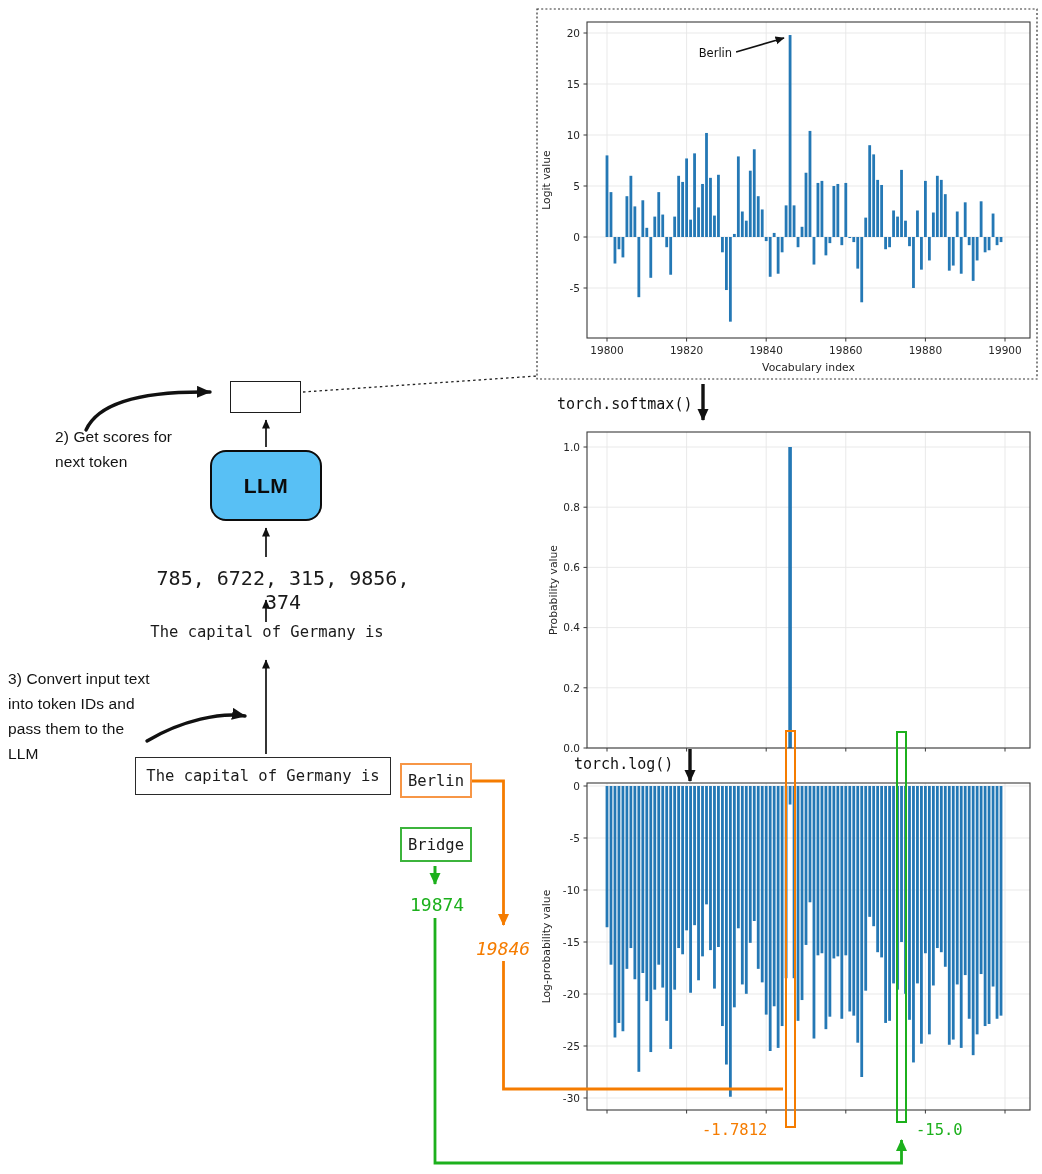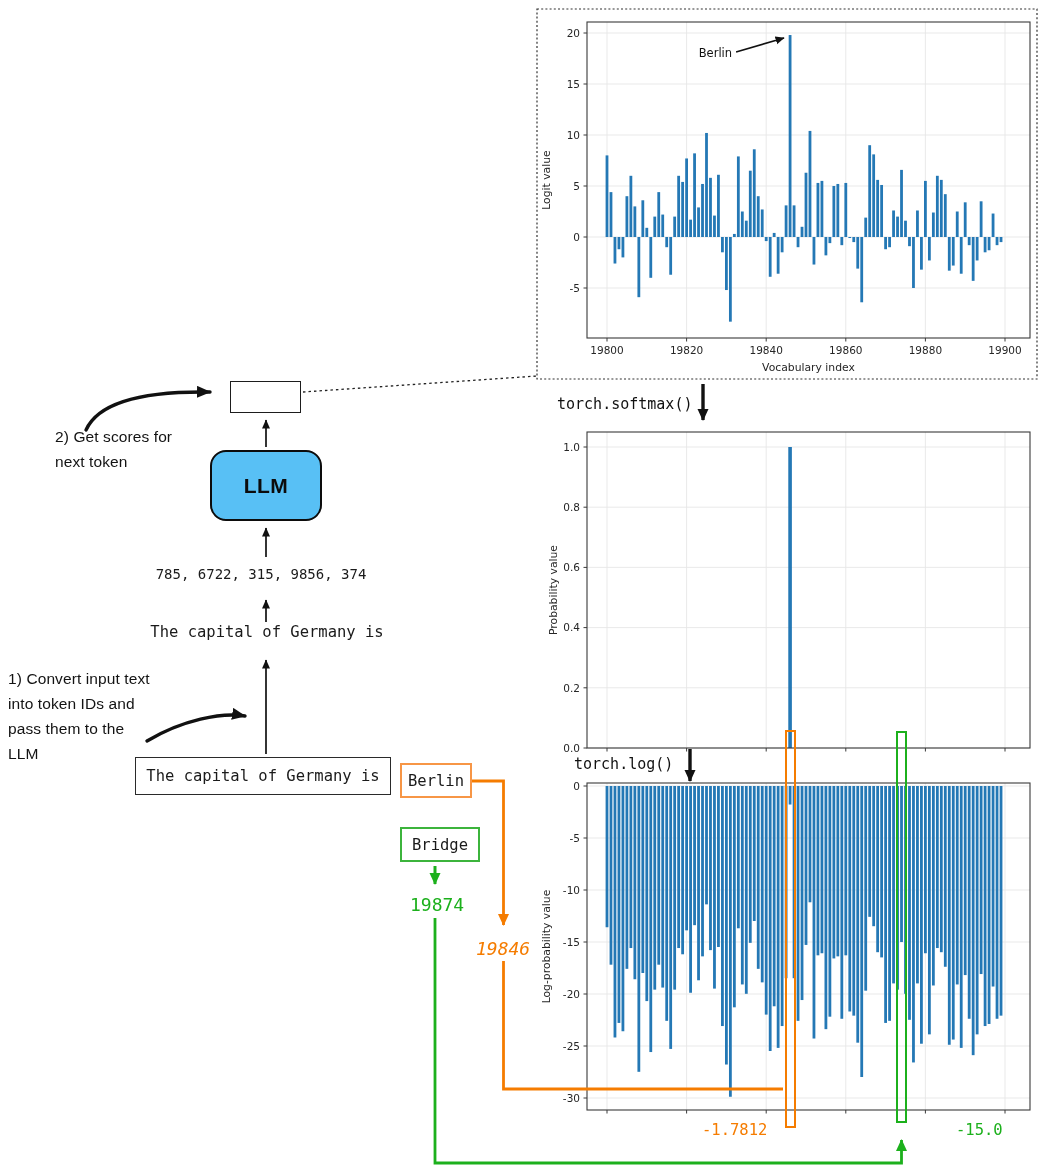--- a/index.html
+++ b/index.html
@@ -22,45 +22,45 @@
   .lpLabel{font-size:15.5px;}
 </style>
 </head>
 <body>
 
 <div id="page">
 
   <div class="abs boldlabel" style="left:55px;top:424px;width:160px;">2) Get scores for
 next token</div>
 
-  <div class="abs boldlabel" style="left:8px;top:666px;width:170px;">1) Convert input text
+  <div class="abs boldlabel" style="left:8px;top:666px;width:170px;">3) Convert input text
 into token IDs and
 pass them to the
 LLM</div>
 
   <div class="abs boxed" style="left:230px;top:381px;width:71px;height:32px;border:1.6px solid #1d1d1d;"></div>
 
   <div class="abs boxed" style="left:210px;top:450px;width:112px;height:71px;border:2.6px solid #0c0c0c;
        border-radius:16px;background:var(--llm-fill);font-weight:800;font-size:21px;color:#0c0c0c;letter-spacing:.5px;">
     <span>LLM</span>
   </div>
 
-  <div class="abs mono ctext" style="left:134px;top:566px;width:254px;font-size:14px;">785, 6722, 315, 9856, 374</div>
+  <div class="abs mono ctext" style="left:156px;top:566px;width:254px;font-size:20px;">785, 6722, 315, 9856, 374</div>
 
   <div class="abs mono ctext" style="left:140px;top:623px;width:254px;font-size:15.5px;">The capital of Germany is</div>
 
   <div class="abs boxed mono" style="left:135px;top:757px;width:256px;height:38px;border:1.6px solid #2a2a2a;font-size:15.5px;">
     <span>The capital of Germany is</span>
   </div>
 
   <div class="abs boxed mono" style="left:400px;top:763px;width:72px;height:35px;border:2px solid var(--orange-box);font-size:15.5px;">
     <span>Berlin</span>
   </div>
 
-  <div class="abs boxed mono" style="left:400px;top:827px;width:80px;height:35px;border:2px solid var(--green-box);font-size:15.5px;">
+  <div class="abs boxed mono" style="left:400px;top:827px;width:72px;height:35px;border:2px solid var(--green-box);font-size:15.5px;">
     <span>Bridge</span>
   </div>
 
   <div class="abs mono idLabel" style="left:410px;top:894px;color:var(--green);">19874</div>
 
   <div class="abs mono idLabel" style="left:476px;top:938px;color:var(--orange);font-style:italic;">19846</div>
 
   <div class="abs mono opLabel" style="left:557px;top:395px;">torch.softmax()</div>
 
   <div class="abs mono opLabel" style="left:574px;top:755px;">torch.log()</div>
@@ -485,21 +485,21 @@
       <text x="44" y="269.7" text-anchor="end" font-size="10.5" fill="#262626" font-family="DejaVu Sans, sans-serif">-25</text>
       <line x1="47.5" y1="318" x2="51" y2="318" stroke="#3a3a3a" stroke-width="1"></line>
       <text x="44" y="321.7" text-anchor="end" font-size="10.5" fill="#262626" font-family="DejaVu Sans, sans-serif">-30</text>
       <text transform="translate(14,166.5) rotate(-90)" text-anchor="middle" font-size="10.8" fill="#262626" font-family="DejaVu Sans, sans-serif">Log-probability value</text>
     </svg>
 
   <div id="hl-orange" class="abs hl" style="left:784.5px;top:730px;width:11px;height:398px;"></div>
   <div id="hl-green" class="abs hl" style="left:896px;top:731px;width:11px;height:392px;"></div>
 
   <div class="abs mono lpLabel" style="left:702px;top:1121px;color:var(--orange);">-1.7812</div>
-  <div class="abs mono lpLabel" style="left:916px;top:1121px;color:var(--green);margin-left:40px;">-15.0</div>
+  <div class="abs mono lpLabel" style="left:916px;top:1121px;color:var(--green);">-15.0</div>
 
   <svg id="overlay" width="1042" height="1174">
     <defs>
       <marker id="m-flow" markerUnits="userSpaceOnUse" markerWidth="10" markerHeight="9" refX="8.5" refY="4" orient="auto">
         <path d="M0,0 L9,4 L0,8 z" fill="#111"></path>
       </marker>
       <marker id="m-curve" markerUnits="userSpaceOnUse" markerWidth="16" markerHeight="14" refX="13" refY="6" orient="auto">
         <path d="M0,0 L14,6 L0,12 z" fill="#111"></path>
       </marker>
       <marker id="m-op" markerUnits="userSpaceOnUse" markerWidth="14" markerHeight="12" refX="11" refY="5.5" orient="auto">

